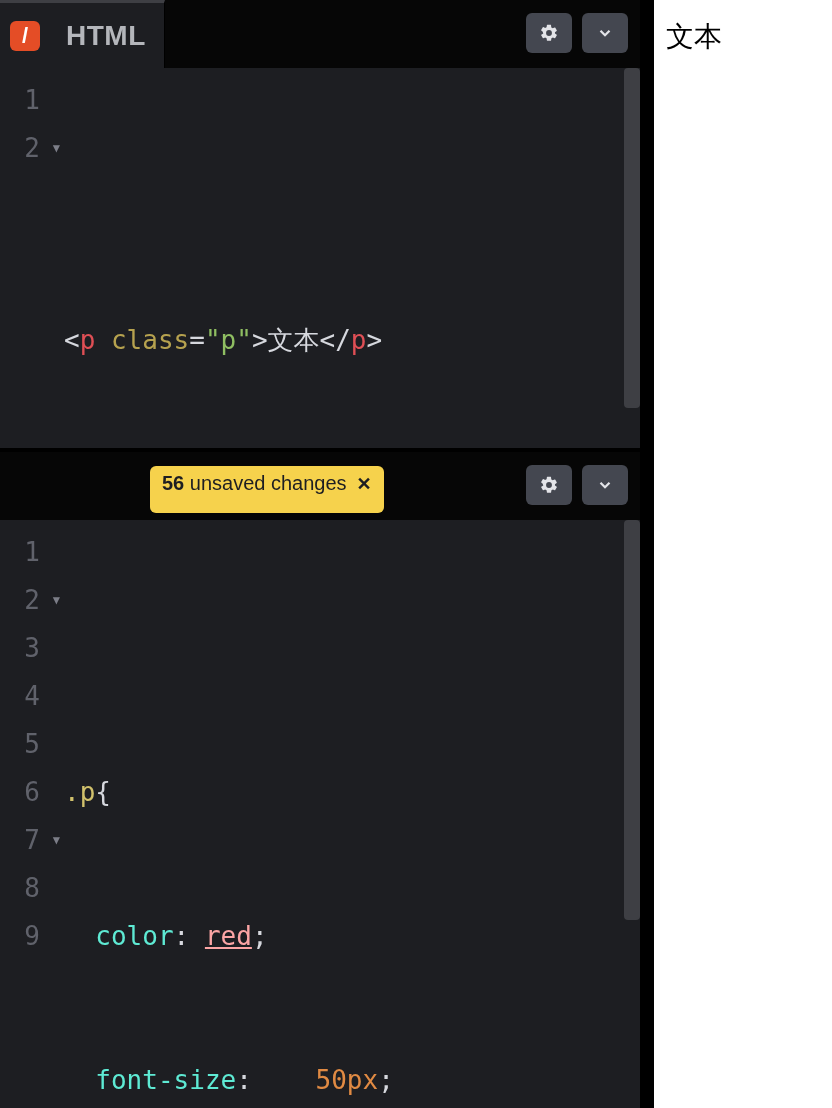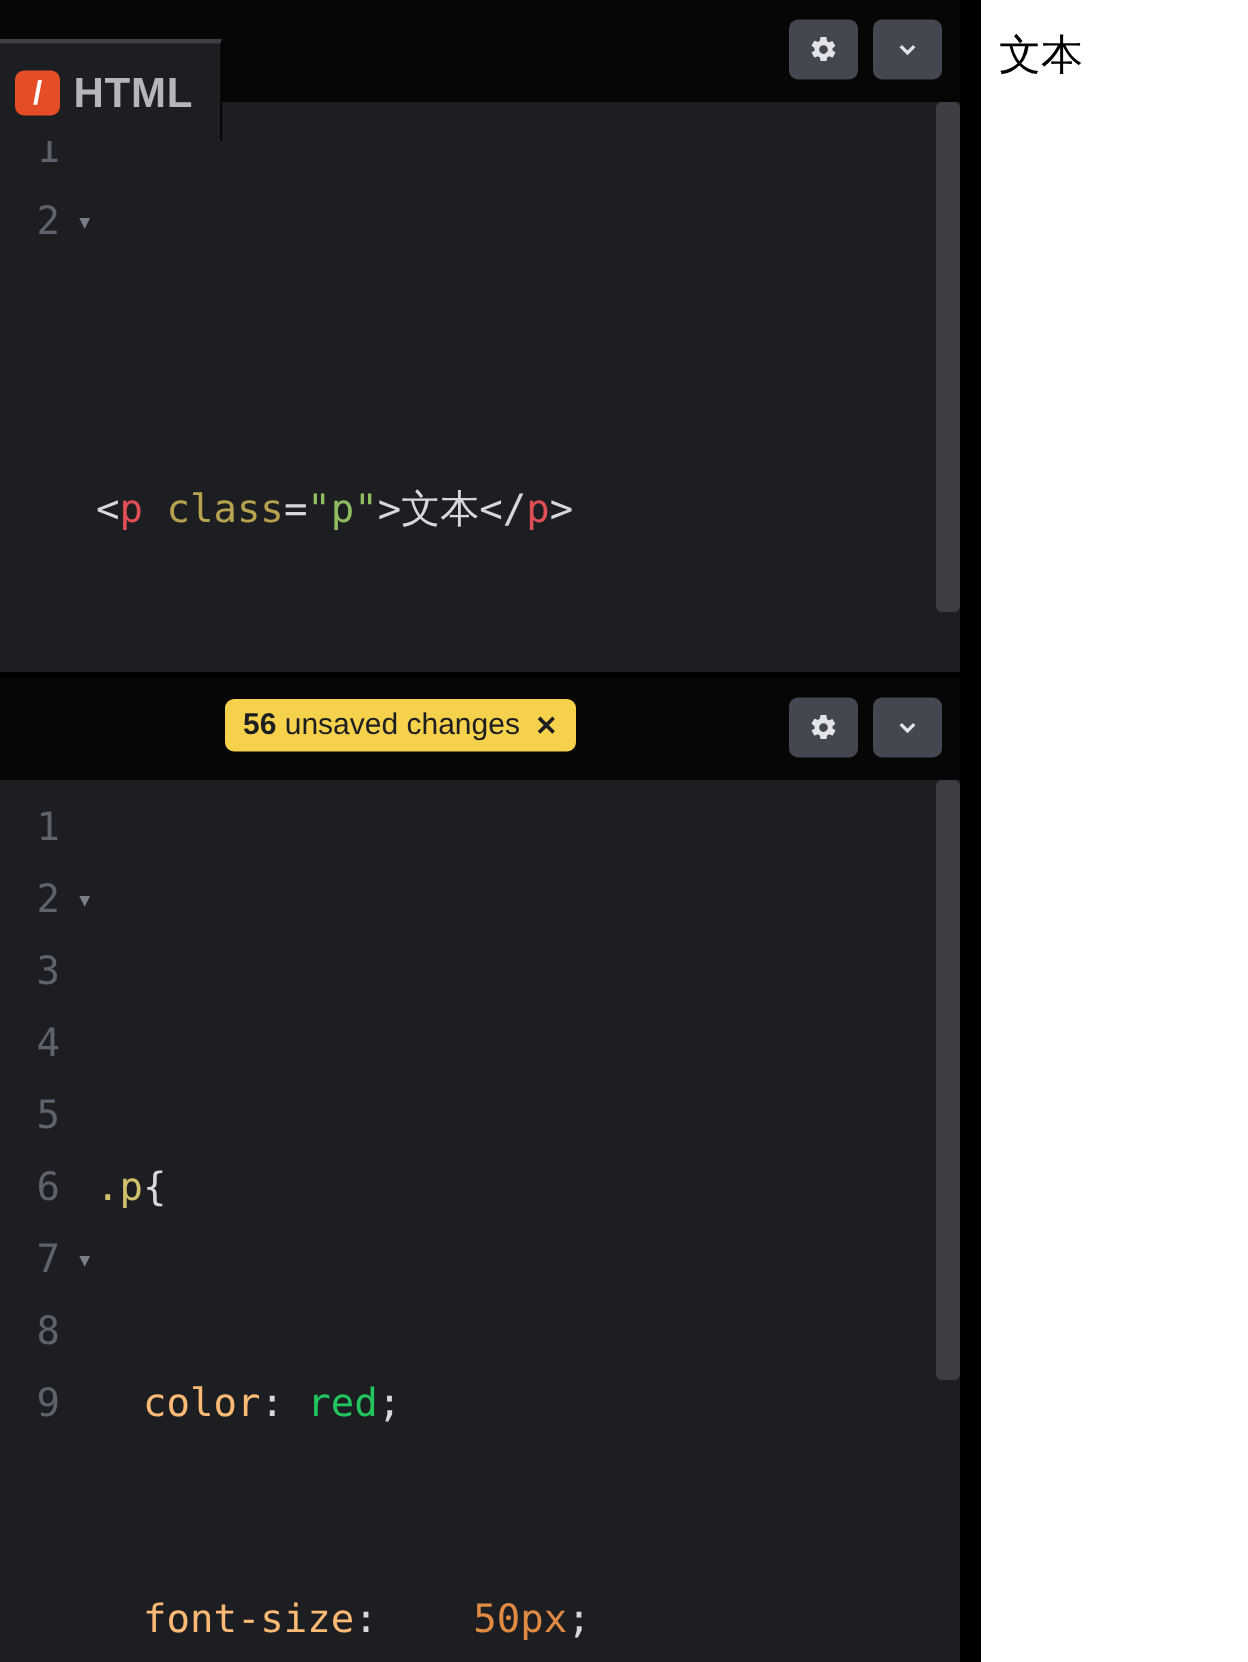--- a/index.html
+++ b/index.html
@@ -29,29 +29,28 @@
   .panel-header {
     height: 68px;
     display: flex;
     align-items: flex-start;
     background: #1d1e22;
     position: relative;
   }
   .tab {
     display: flex;
     align-items: center;
-    gap: 9px;
+    gap: 26px;
     background: #1d1e22;
     padding: 14px 18px 14px 10px;
     border-top: 3px solid #3e3f44;
     border-right: 1px solid #000;
     height: 68px;
     position: relative;
     z-index: 2;
-    margin-top: 26px;
   }
   .tab-bg {
     position: absolute;
     left: 0; right: 0; top: 0;
     height: 68px;
     background: #060606;
     z-index: 0;
   }
   .tab-icon {
     width: 30px; height: 30px;
@@ -91,21 +90,21 @@
   .gear-svg { width: 20px; height: 20px; }
   .chev-svg { width: 18px; height: 18px; }
   .unsaved {
     position: absolute;
     left: 150px;
     top: 14px;
     z-index: 3;
     background: #f6d24c;
     color: #1d1e22;
     font-size: 20px;
-    padding: 6px 10px 6px 12px;
+    padding: 6px 10px 18px 12px;
     border-radius: 6px;
     display: flex;
     align-items: center;
     gap: 8px;
   }
   .unsaved b { font-weight: 800; }
   .unsaved-x {
     font-size: 18px;
     font-weight: 700;
     cursor: pointer;
@@ -147,24 +146,24 @@
     white-space: pre;
     color: #d6d8de;
   }
   .code .line { height: 48px; }
   .tok-tag   { color: #df4f55; }
   .tok-attr  { color: #b6a24f; }
   .tok-str   { color: #8fbe62; }
   .tok-punc  { color: #d6d8de; }
   .tok-text  { color: #d6d8de; }
   .tok-sel   { color: #d1c16c; }
-  .tok-prop  { color: #fdba74; }
+  .tok-prop  { color: #5eead4; }
   .tok-colon { color: #d6d8de; }
   .tok-num   { color: #e08a43; margin-left: 48px; }
-  .tok-kw    { color: #22c55e; }
+  .tok-kw    { color: #fca5a5; text-decoration: underline; }
   .scrollbar {
     position: absolute;
     right: 0; top: 0;
     width: 16px;
     height: 340px;
     background: #3e3f44;
     border-radius: 4px;
   }
   .editor-panel.css .scrollbar { height: 400px; }
   .preview {

